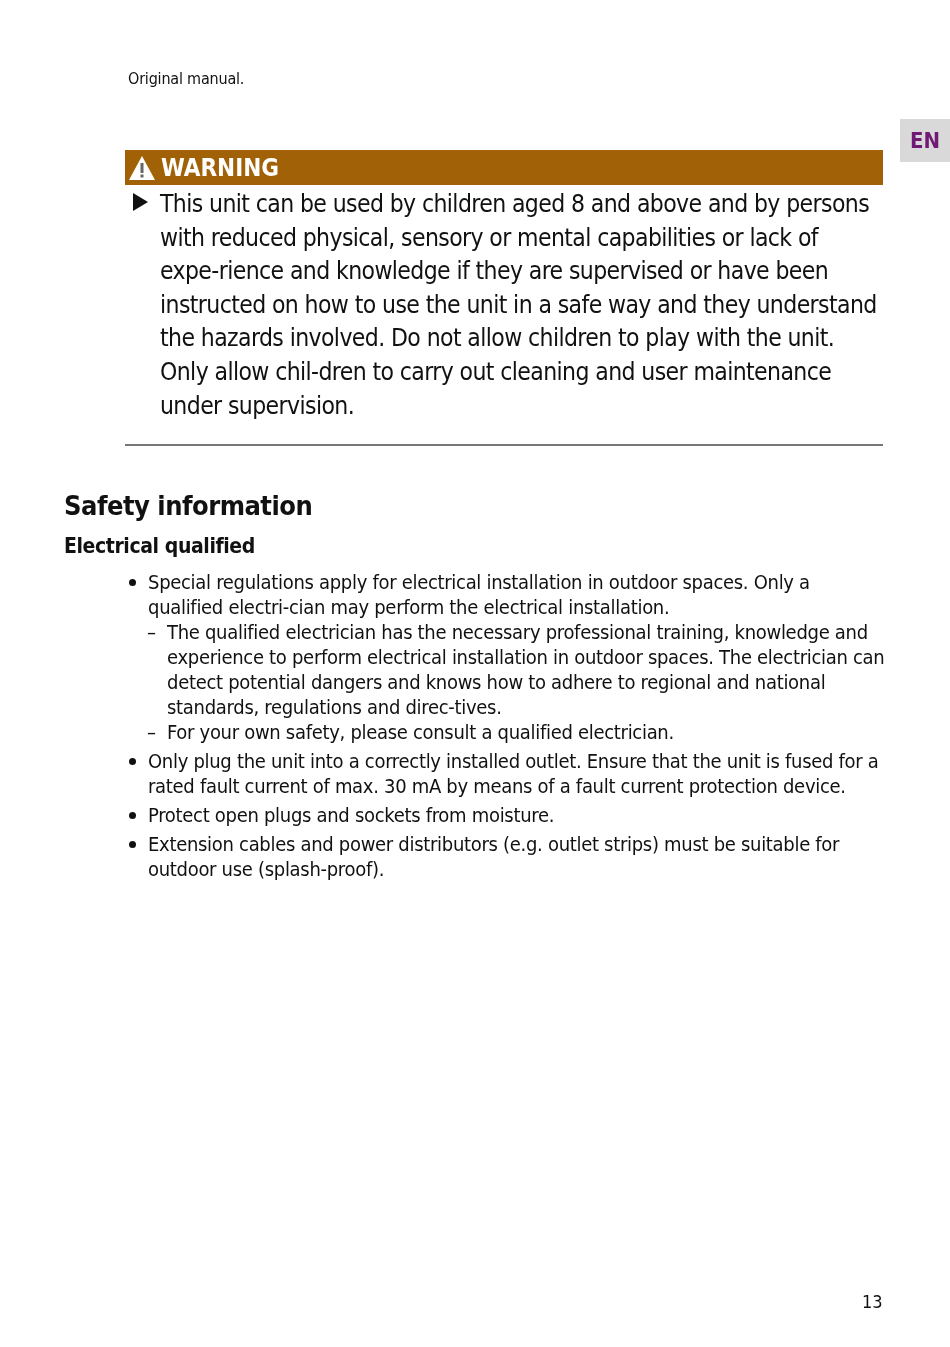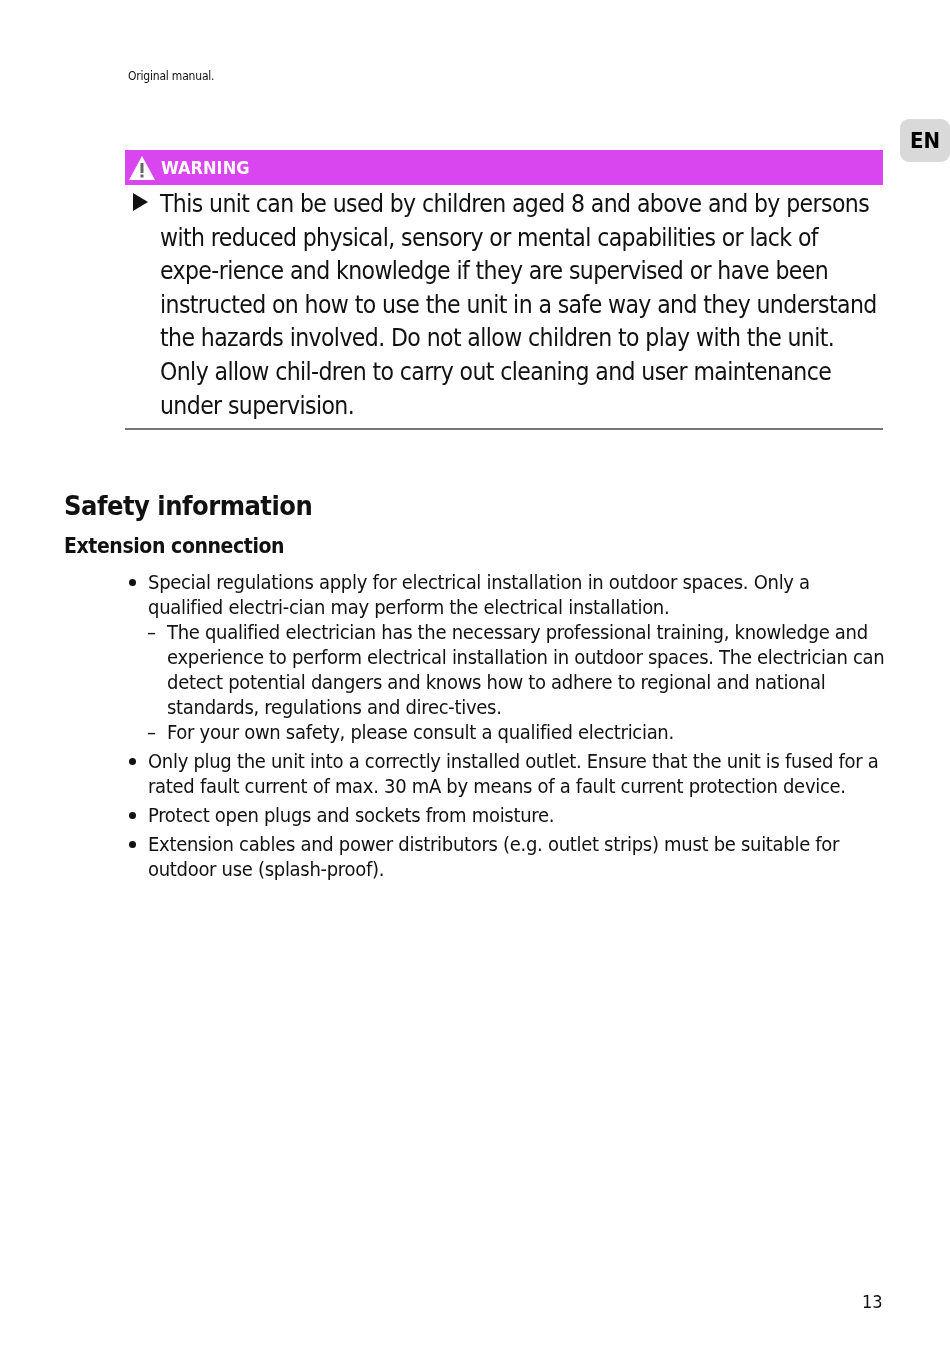--- a/index.html
+++ b/index.html
@@ -1,24 +1,24 @@
 <!DOCTYPE html>
 <html><head>
 <meta charset="utf-8">
 <style>
   html, body { margin: 0; padding: 0; background: #ffffff; }
   body { width: 950px; height: 1347px; position: relative; overflow: hidden;
          font-family: "DejaVu Sans Condensed", "Liberation Sans Narrow", "Liberation Sans", sans-serif; color: #111; }
-  .orig { position: absolute; left: 128px; top: 69px; font-size: 12px; letter-spacing: -0.2px; }
+  .orig { position: absolute; left: 128px; top: 69px; font-size: 16px; letter-spacing: -0.2px; }
   .lang-tab { position: absolute; left: 900px; top: 119px; width: 50px; height: 43px; background: #d9d9d9;
-              display: flex; align-items: center; justify-content: center; font-weight: bold; font-size: 22px; color: #000000; border-radius: 9px; }
-  .warn-bar { position: absolute; left: 125px; top: 150px; width: 758px; height: 35px; background: #d946ef;
-              display: flex; align-items: center; color: #fff; font-weight: bold; font-size: 18px; }
+              display: flex; align-items: center; justify-content: center; font-weight: bold; font-size: 22px; color: #701a75; }
+  .warn-bar { position: absolute; left: 125px; top: 150px; width: 758px; height: 35px; background: #a16207;
+              display: flex; align-items: center; color: #fff; font-weight: bold; font-size: 24px; }
   .warn-bar .tri { width: 28px; height: 26px; margin-left: 3px; margin-right: 5px; }
-  .warn-body { position: absolute; left: 125px; top: 187px; width: 758px; border-bottom: 2px solid #777; padding-bottom: 6px; }
+  .warn-body { position: absolute; left: 125px; top: 187px; width: 758px; border-bottom: 2px solid #777; padding-bottom: 22px; }
   .warn-body .arrow { position: absolute; left: 8px; top: 6px; width: 0; height: 0;
                       border-top: 9px solid transparent; border-bottom: 9px solid transparent; border-left: 15px solid #111; }
   .warn-body p { margin: 0 0 0 35px; font-size: 24.5px; line-height: 33.6px; letter-spacing: -0.6px;
                  font-family: "DejaVu Sans Condensed", "Liberation Sans Narrow", "Liberation Sans", sans-serif; }
   .h1 { position: absolute; left: 64px; top: 490px; font-size: 27px; font-weight: bold; letter-spacing: -0.5px; }
   .h2 { position: absolute; left: 64px; top: 534px; font-size: 21px; font-weight: bold; letter-spacing: -0.4px; }
   .list { position: absolute; left: 127px; top: 570px; width: 760px; font-size: 20px; line-height: 25px; letter-spacing: -0.3px; }
   .item { position: relative; padding-left: 21px; margin-bottom: 4px; }
   .item .bullet { position: absolute; left: 2px; top: 9px; width: 7px; height: 7px; border-radius: 50%; background: #111; }
   .sub { position: relative; padding-left: 40px; margin-left: -21px; }
@@ -39,21 +39,21 @@
   </svg>
   <span>WARNING</span>
 </div>
 
 <div class="warn-body">
   <span class="arrow"></span>
   <p>This unit can be used by children aged 8 and above and by persons with reduced physical, sensory or mental capabilities or lack of expe-rience and knowledge if they are supervised or have been instructed on how to use the unit in a safe way and they understand the hazards involved. Do not allow children to play with the unit. Only allow chil-dren to carry out cleaning and user maintenance under supervision.</p>
 </div>
 
 <div class="h1">Safety information</div>
-<div class="h2">Extension connection</div>
+<div class="h2">Electrical qualified</div>
 
 <div class="list">
   <div class="item">
     <span class="bullet"></span>
     <div>Special regulations apply for electrical installation in outdoor spaces. Only a qualified electri-cian may perform the electrical installation.</div>
     <div class="sub">
       <span class="dash">–</span>
       <div>The qualified electrician has the necessary professional training, knowledge and experience to perform electrical installation in outdoor spaces. The electrician can detect potential dangers and knows how to adhere to regional and national standards, regulations and direc-tives.</div>
     </div>
     <div class="sub">

